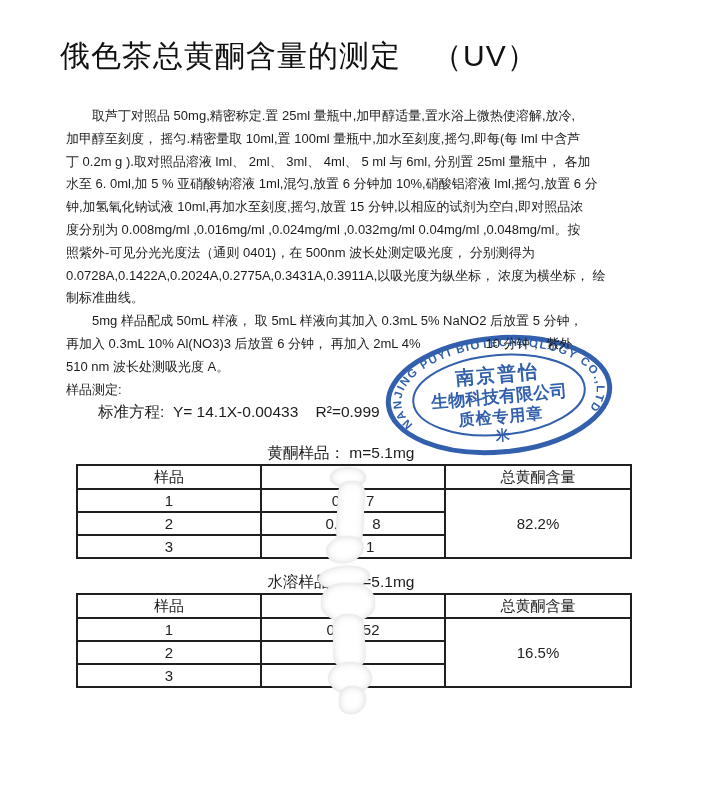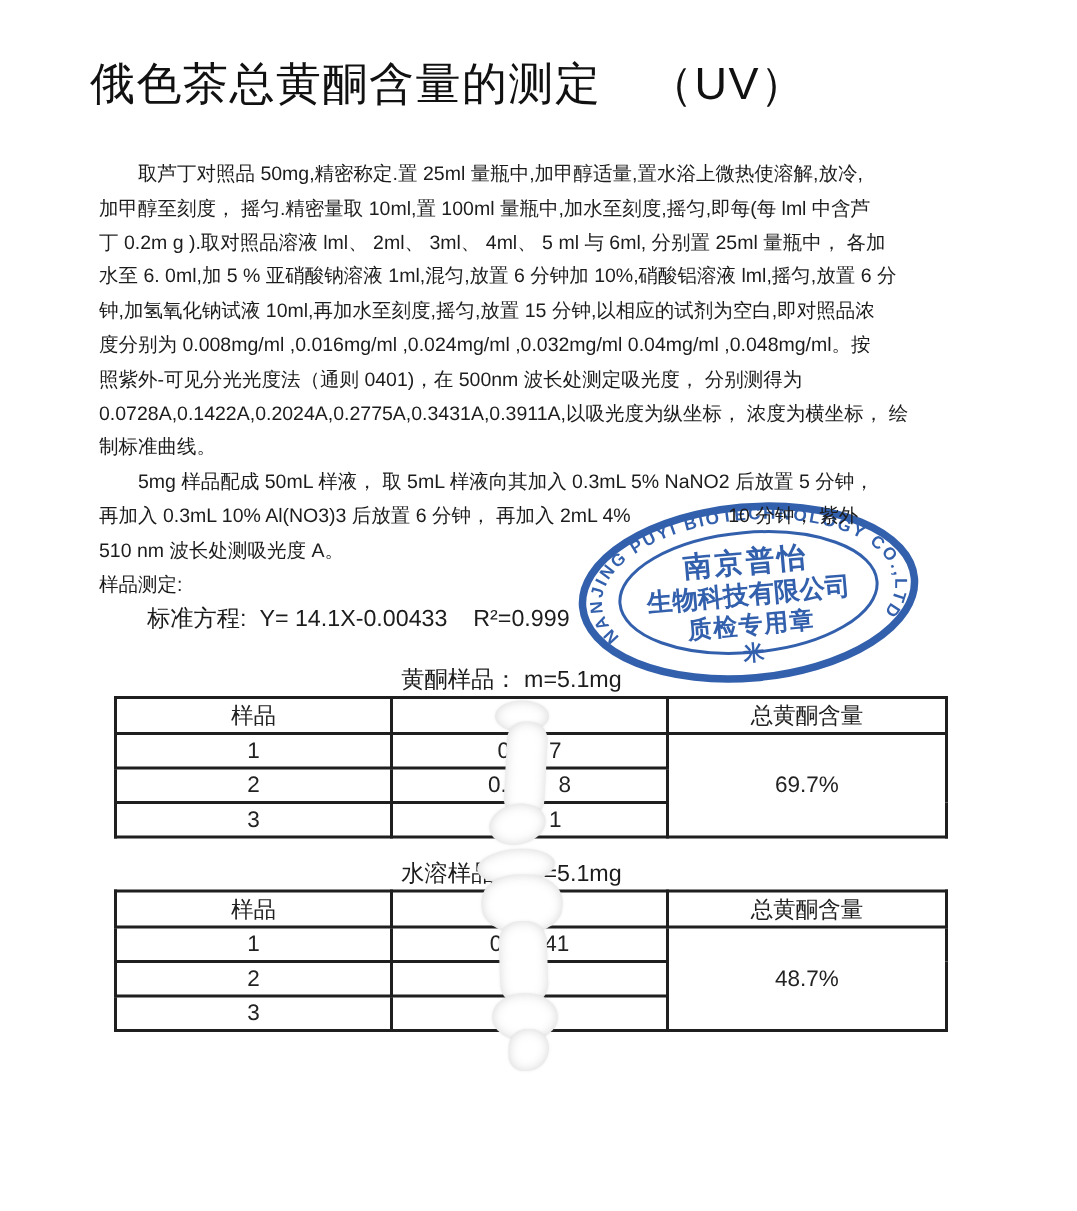--- a/index.html
+++ b/index.html
@@ -101,21 +101,21 @@
     </tr>
     <tr>
       <td>1</td>
       <td>
         <div class="frag">
               <span>0</span>
               <span class="gap1"></span>
               <span>7</span>
             </div>
       </td>
-      <td rowspan="3">69.7%</td>
+      <td rowspan="3">82.2%</td>
     </tr>
     <tr>
       <td>2</td>
       <td>
         <div class="frag">
               <span>0.3</span>
               <span class="gap1"></span>
               <span>8</span>
             </div>
       </td>
@@ -151,24 +151,24 @@
             </div>
       </td>
       <td>总黄酮含量</td>
     </tr>
     <tr>
       <td>1</td>
       <td>
         <div class="frag">
               <span>0</span>
               <span class="gap2"></span>
-              <span>41</span>
-            </div>
-      </td>
-      <td rowspan="3">48.7%</td>
+              <span>52</span>
+            </div>
+      </td>
+      <td rowspan="3">16.5%</td>
     </tr>
     <tr>
       <td>2</td>
       <td>
         <div class="frag">
               <span>0</span>
               <span class="gap2"></span>
               <span></span>
             </div>
       </td>

